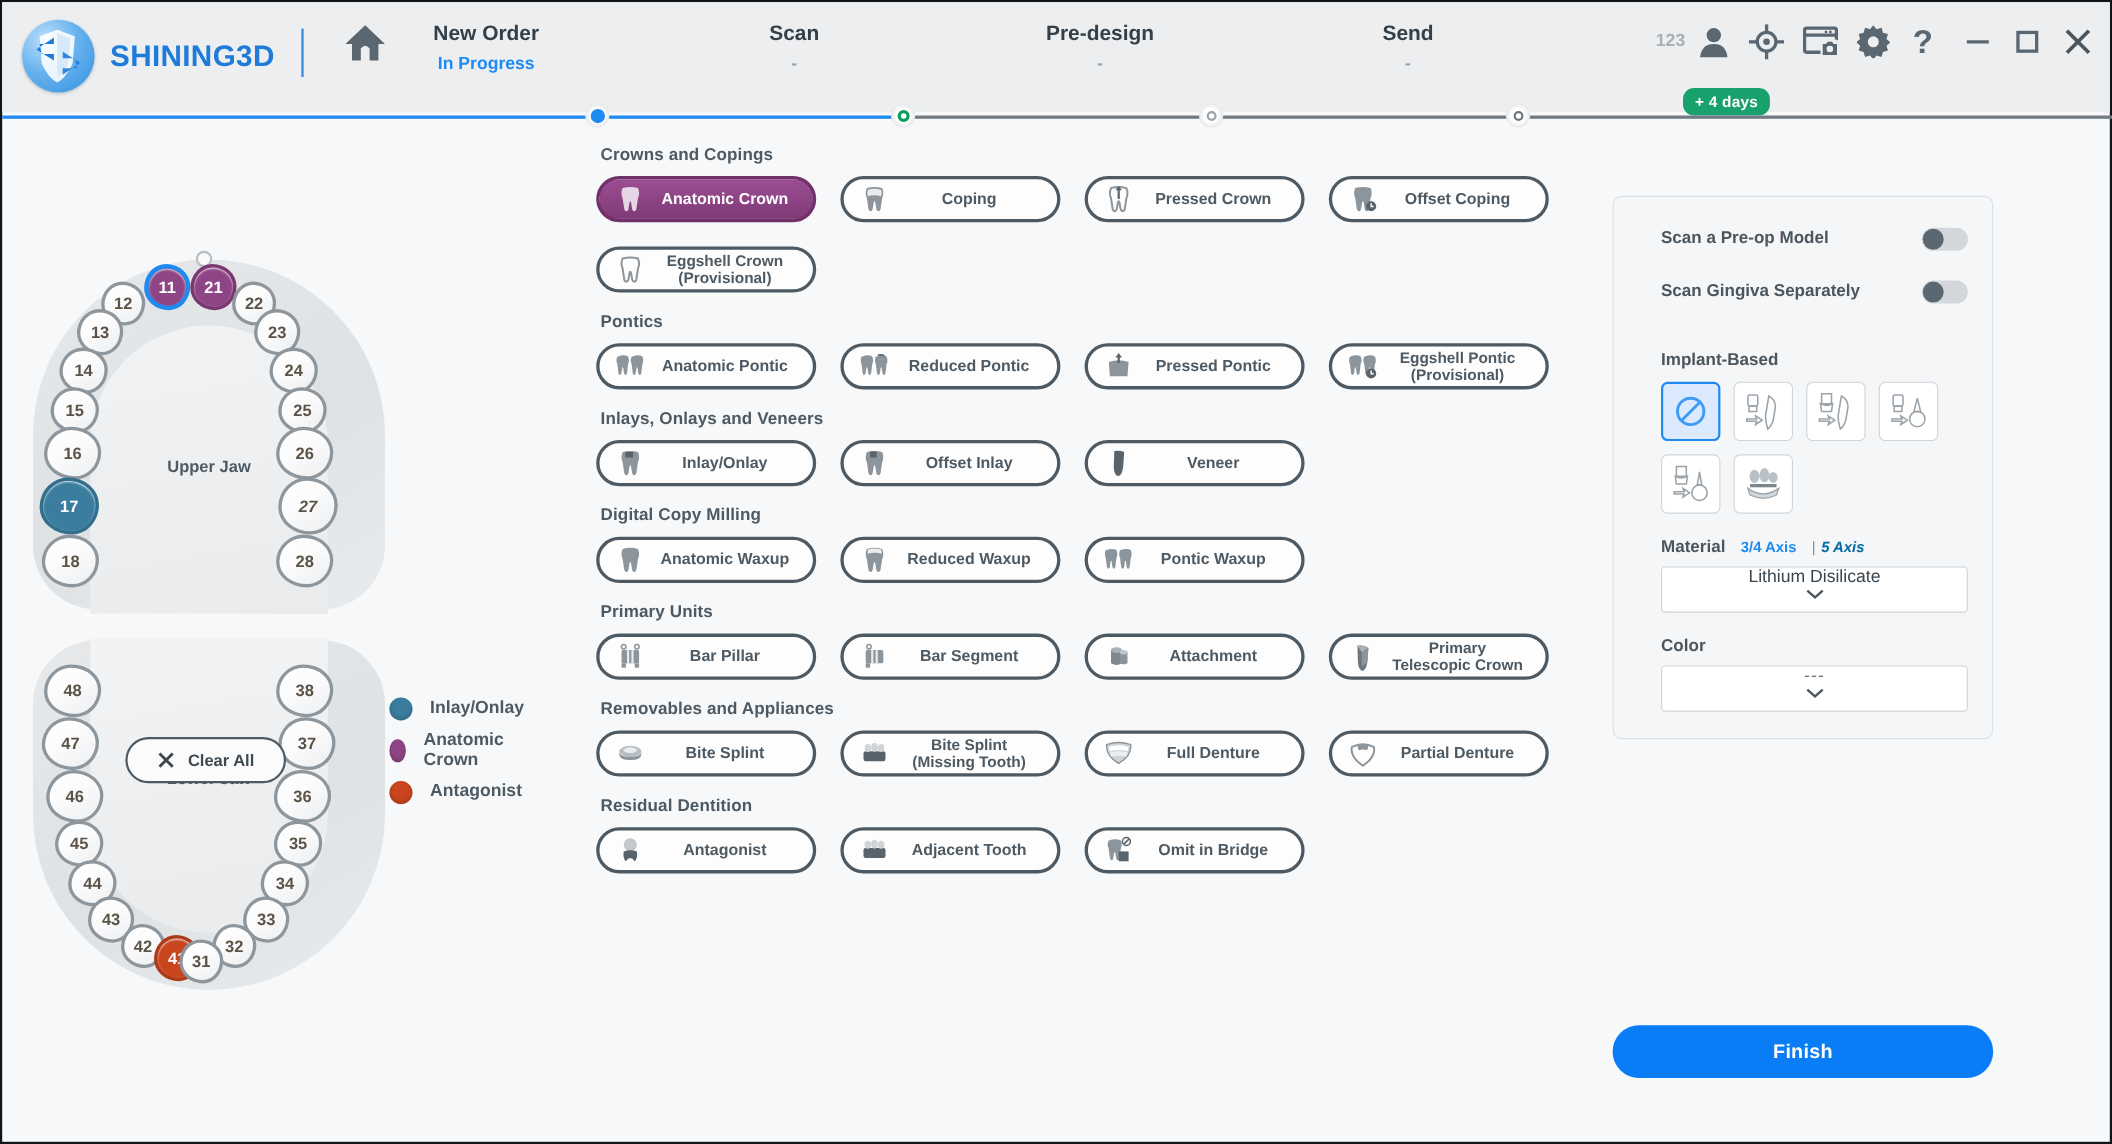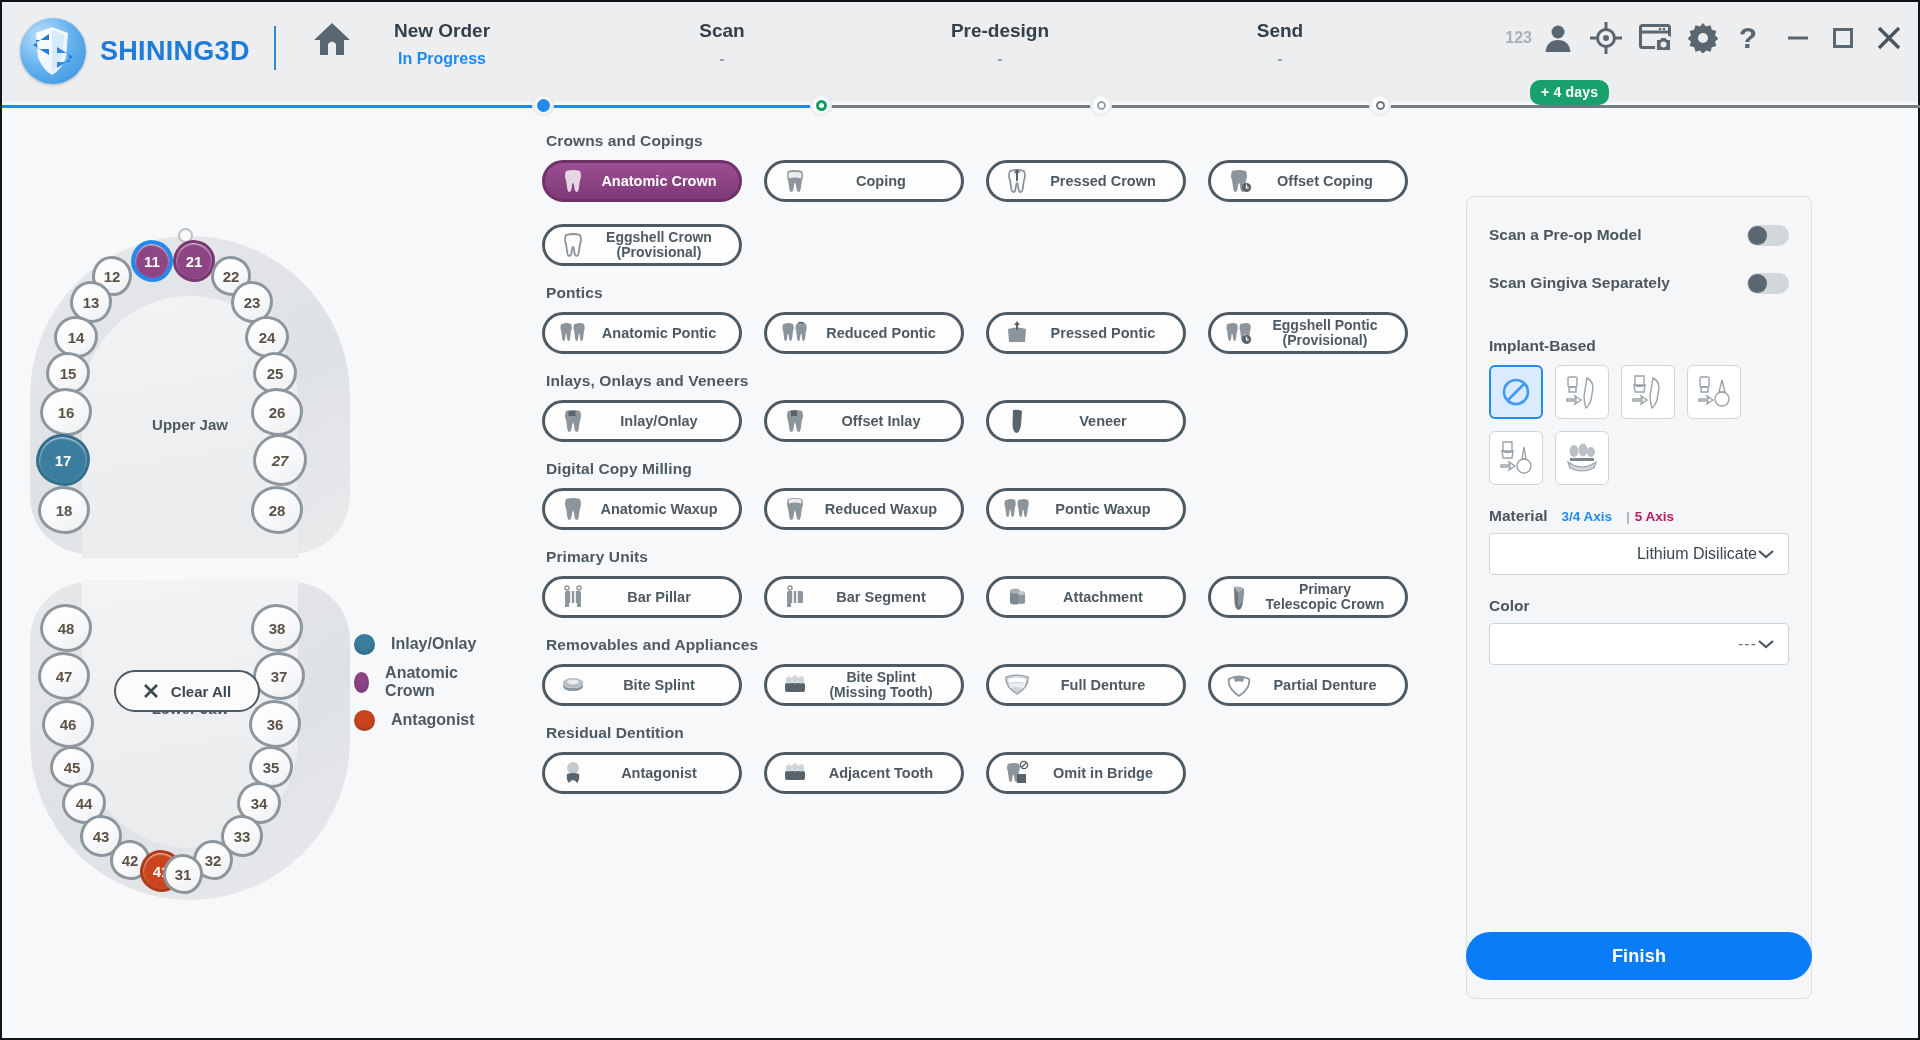--- a/index.html
+++ b/index.html
@@ -139,43 +139,43 @@
   .pill .plabel {
     flex: 1; text-align: center; font-size: 14.5px; font-weight: bold;
     color: #4e5a63; line-height: 16px; padding-right: 10px;
   }
   .pill.two-line .plabel { line-height: 15px; font-size: 14px; }
   .pill.active { background: linear-gradient(180deg,#9b4e92 0%,#7f3a77 100%); border-color: #6f3168; }
   .pill.active .plabel { color: #fff; }
 
   
   .right-panel {
-    position:absolute; left: 1464px; top: 194px; width: 346px; height: 803px;
-    background: #f5f6f7; border: 1px solid #dcdfe2; border-radius: 8px;
+    position:absolute; left: 1464px; top: 176px; width: 346px; height: 494px;
+    background: #f5f6f7; border: 1px solid #dcdfe2; border-radius: 8px; padding-left: 21px;
   }
   .opt-row { display:flex; align-items:center; justify-content:space-between; padding: 0 22px; height: 48px; }
   .opt-label { font-size: 15.5px; font-weight: bold; color: #4b565f; }
   .toggle { width: 42px; height: 21px; border-radius: 11px; background:#d3d7db; position:relative; cursor:pointer; }
   .toggle i { position:absolute; left:1px; top:1px; width:19px; height:19px; border-radius:50%; background:#5a6670; }
   .panel-sub { font-size: 15.5px; font-weight: bold; color:#4b565f; padding: 6px 22px 10px; margin-top: 24px; }
   .imp-grid { display:flex; flex-wrap: wrap; gap: 12px; padding: 0 22px; }
   .imp-cell {
     width: 54px; height: 54px; border-radius: 6px; border:1px solid #cfd4d8; background:#fff;
     display:flex; align-items:center; justify-content:center; cursor:pointer;
   }
   .imp-cell.sel { background:#dbeaff; border:2px solid #1f8af0; }
   .mat-head { display:flex; align-items:baseline; gap: 14px; padding: 22px 22px 8px; }
   .mat-head .lbl { font-size: 15.5px; font-weight: bold; color:#4b565f; }
   .axis { font-size: 13.5px; font-weight: bold; color:#1f8af0; cursor:pointer; }
-  .axis.off { color:#be185d; }
+  .axis.off { color:#0369a1;font-style:italic; }
   .axis-sep { color:#808b93; font-size: 13.5px; }
   .sel-box {
     margin: 0 22px; height: 42px; background:#fff; border:1px solid #cfd4d8; border-radius: 4px;
-    display:flex; align-items:center; justify-content:flex-end; padding: 0 13px;
-    font-size: 16px; color: #3a454d; cursor:pointer;
+    display:flex; align-items:center; justify-content:flex-start; padding: 0 13px;
+    font-size: 16px; color: #3a454d; cursor:pointer;flex-direction:column;
   }
   .sel-box.muted { color:#6b767e; letter-spacing: 1px; }
   .color-lbl { font-size: 15.5px; font-weight: bold; color:#4b565f; padding: 22px 22px 8px; }
   .finish {
     position:absolute; left: 1464px; top: 930px; width: 346px; height: 48px;
     background:#0a7cf5; border-radius: 24px; border:none;
     color:#fff; font-size: 18px; font-weight: bold; cursor:pointer;
     letter-spacing: .2px;
   }
 </style>

